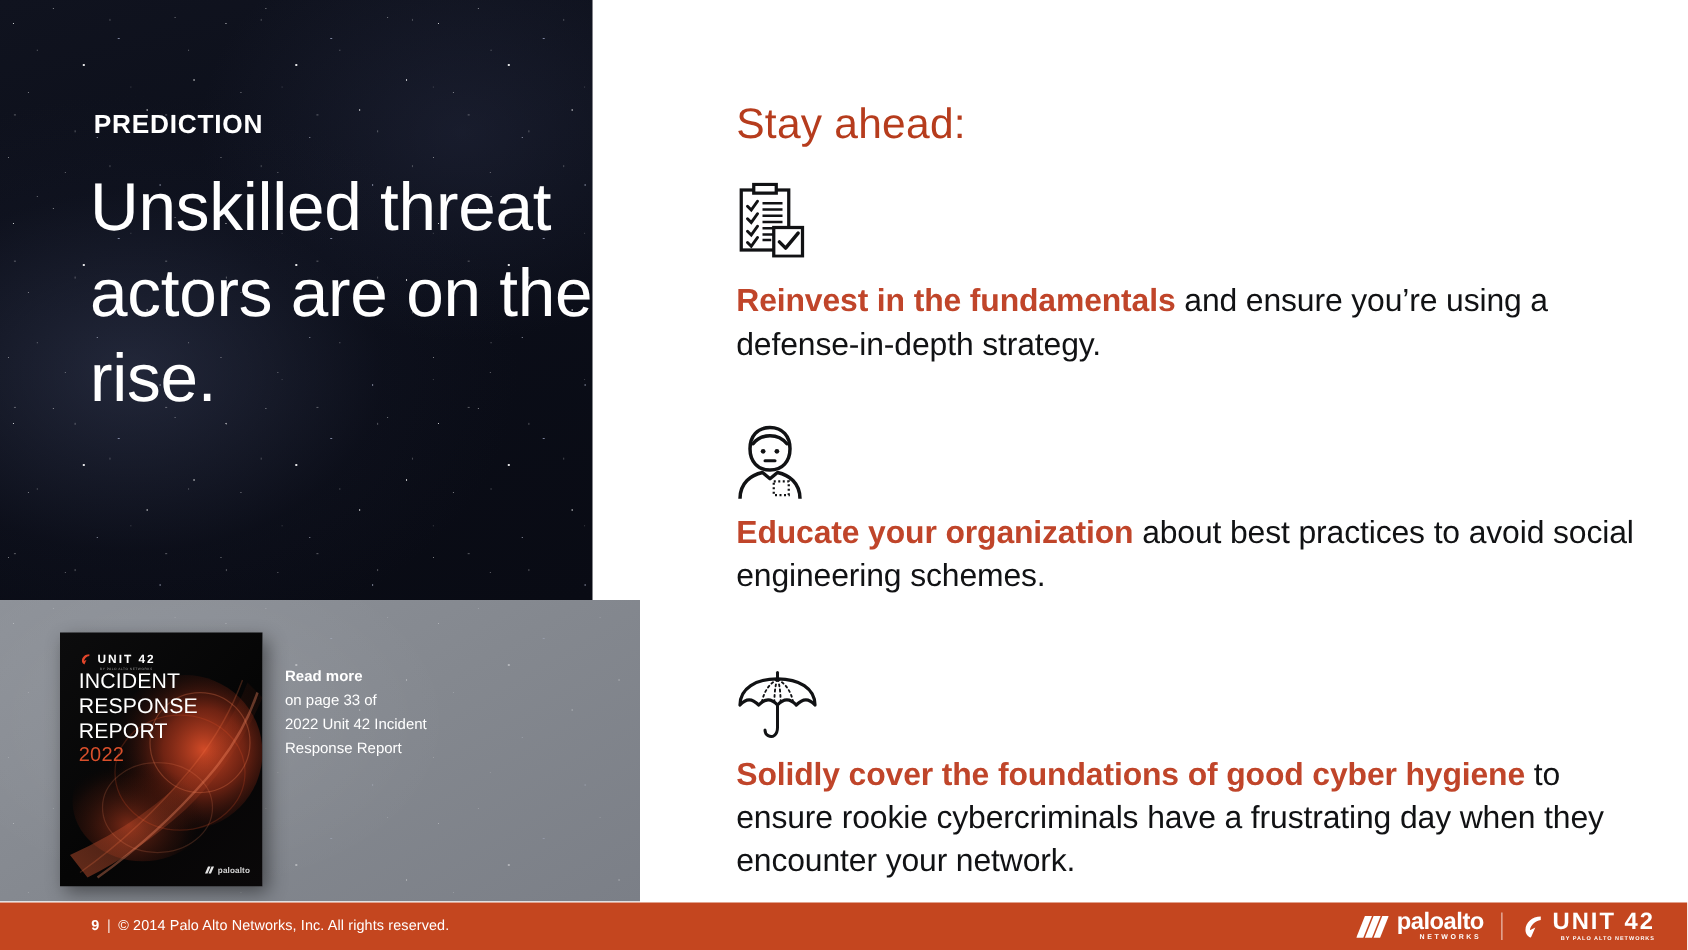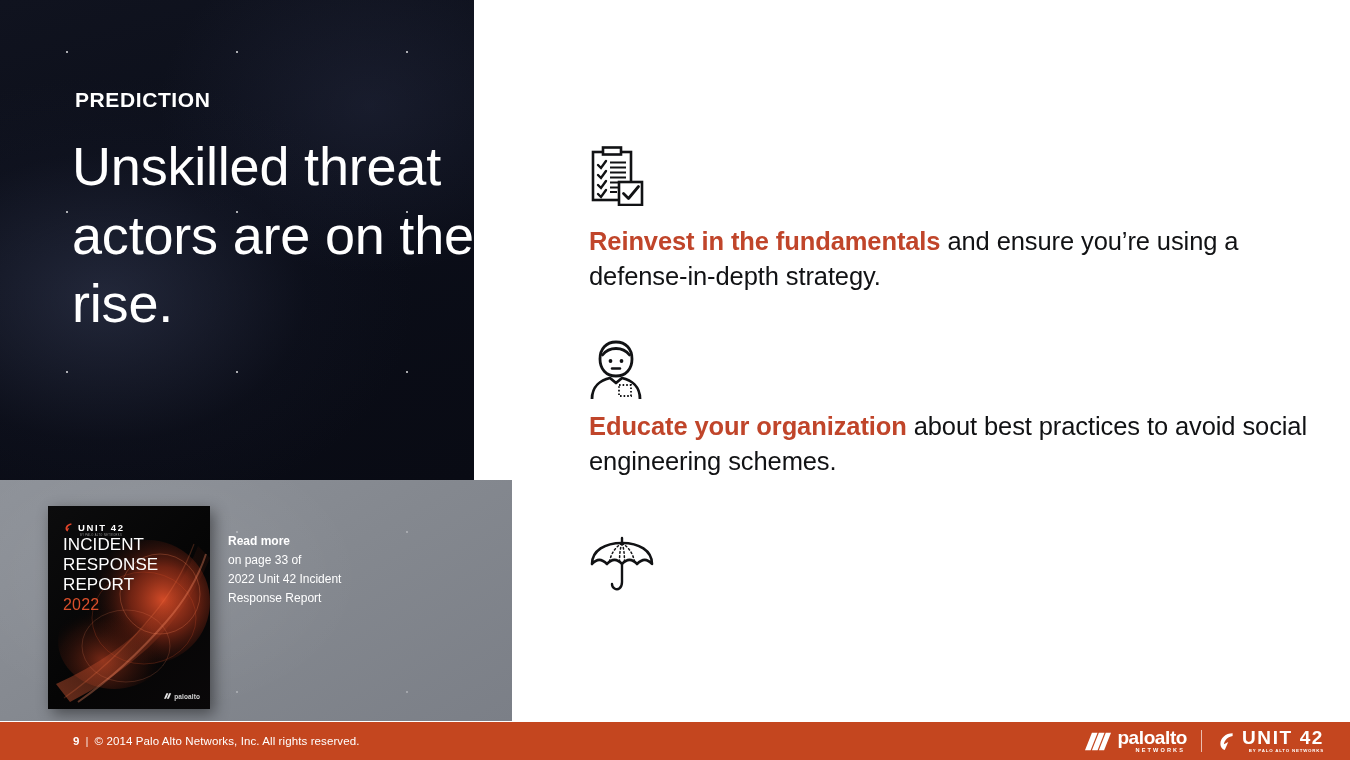--- a/index.html
+++ b/index.html
@@ -405,20 +405,21 @@
     </div>
 
     <div class="readmore">
       <b>Read more</b><br>
       <span>on page 33 of</span><br>
       <span>2022 Unit 42 Incident</span><br>
       <span>Response Report</span>
     </div>
   </div>
 
+  <div class="right-heading">Stay ahead:</div>
 
   <div class="bullets">
 
     <div class="bullet b1">
       <div class="bullet-icon">
         <svg width="56" height="60" viewBox="0 0 56 60">
           <rect x="4" y="6" width="38" height="48" fill="#ffffff" stroke="#111214" stroke-width="2.6"></rect>
           <rect x="14" y="1.5" width="18" height="7" fill="#ffffff" stroke="#111214" stroke-width="2.6"></rect>
           <g stroke="#111214" stroke-width="2.4" fill="none" stroke-linecap="round">
             <path d="M9 19 l3 3 l5 -7"></path>
@@ -472,20 +473,23 @@
                    C12.5 24.5 8 24.5 3 30 Z" fill="#ffffff" stroke="#111214" stroke-width="2.6" stroke-linejoin="round"></path>
           <g stroke="#111214" stroke-width="1.5" fill="none" stroke-dasharray="1.6 2.6" stroke-linecap="round">
             <path d="M33 9.5 C26 13 22 20 20.5 27.5"></path>
             <path d="M33 9.5 C40 13 44 20 45.5 27.5"></path>
             <path d="M33 9.5 C31 14 30.5 22 30.5 28.5"></path>
             <path d="M33 9.5 C35 14 35.5 22 35.5 28.5"></path>
           </g>
           <path d="M33 30 V48 C33 54 29 56.5 25.5 54.5 C23.5 53.4 23 51.5 23 50" fill="none" stroke="#111214" stroke-width="2.4" stroke-linecap="round"></path>
         </svg>
       </div>
+      <div class="bullet-text">
+        <span class="lead">Solidly cover the foundations of good cyber hygiene</span><span> to ensure rookie cybercriminals have a frustrating day when they encounter your network.</span>
+      </div>
     </div>
 
   </div>
 
   <div class="footer">
     <div class="footer-left">
       <span class="pageno">9</span>
       <span class="bar">|</span>
       <span>© 2014 Palo Alto Networks, Inc. All rights reserved.</span>
     </div>

